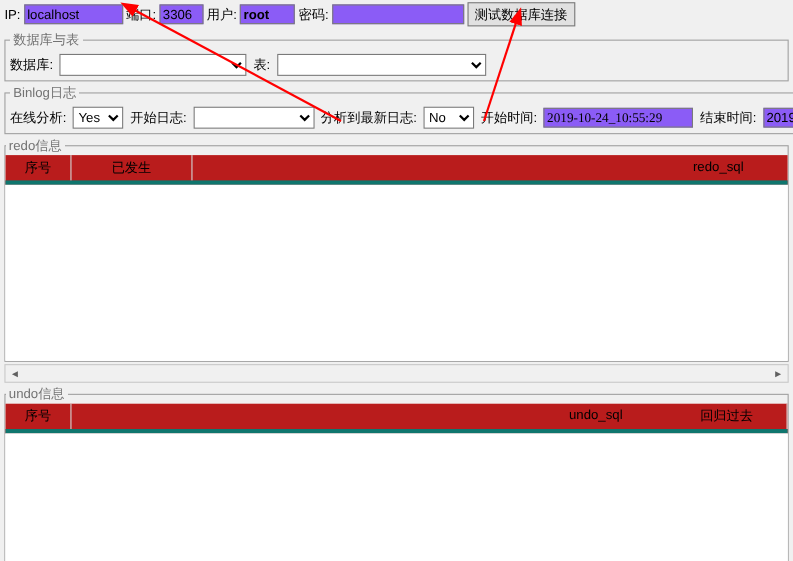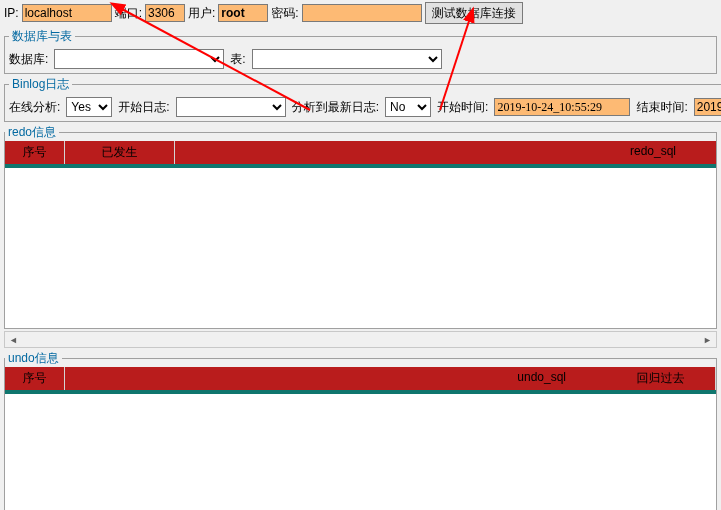--- a/index.html
+++ b/index.html
@@ -22,21 +22,21 @@
     gap: 3px;
     flex-wrap: nowrap;
   }
   label {
     white-space: nowrap;
   }
   input[type="text"] {
     font-size: 12px;
     height: 18px;
     border: 1px solid #7a7a7a;
-    background: #fdba74;
+    background: #8b5cf6;
     padding: 0 2px;
     font-family: inherit;
   }
   select {
     font-size: 12px;
     height: 20px;
     border: 1px solid #7a7a7a;
     background: #fff;
     font-family: inherit;
   }
@@ -52,21 +52,21 @@
   fieldset {
     border: 1px solid #a0a0a0;
     margin: 2px 4px;
     padding: 4px;
     background: #f0f0f0;
     position: relative;
   }
   legend {
     font-size: 12px;
     padding: 0 3px;
-    color: #0369a1;
+    color: #737373;
   }
   .fs-row {
     display: flex;
     align-items: center;
     gap: 6px;
     flex-wrap: nowrap;
   }
   .grid {
     background: #fff;
     border: 1px solid #a0a0a0;

